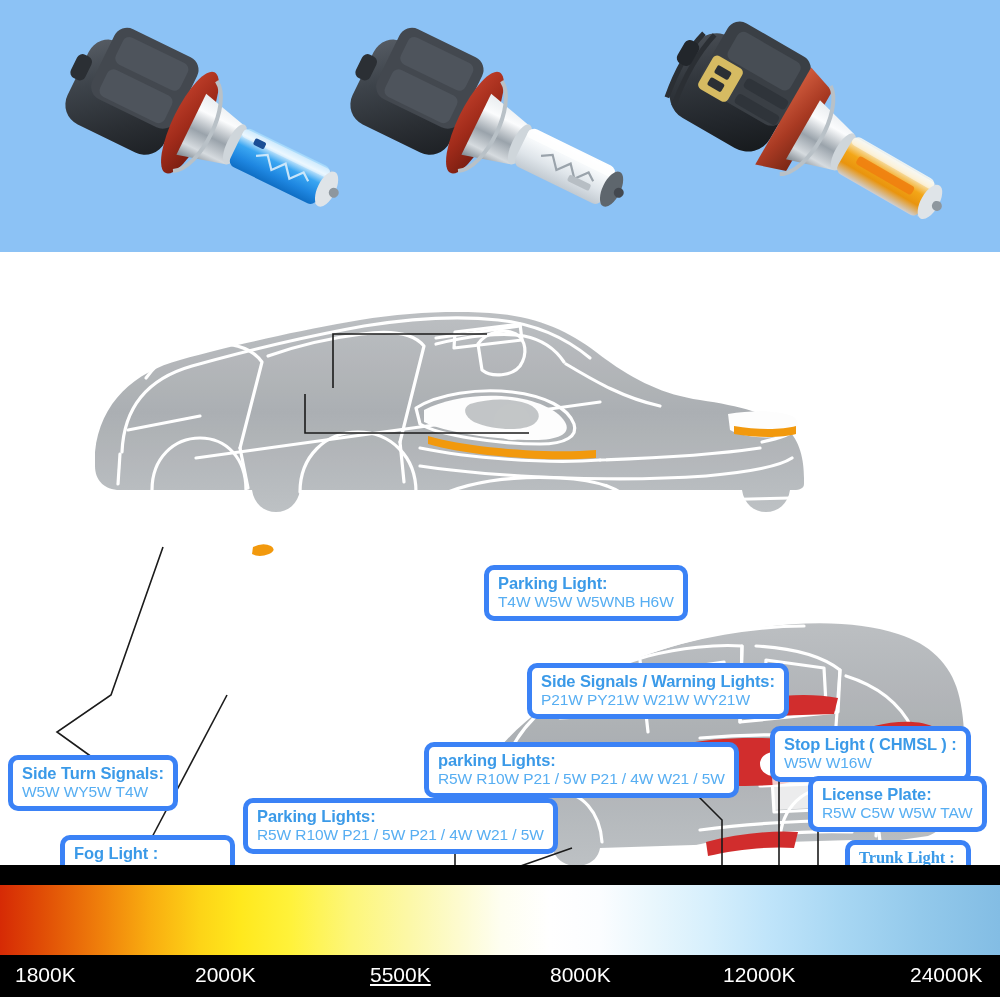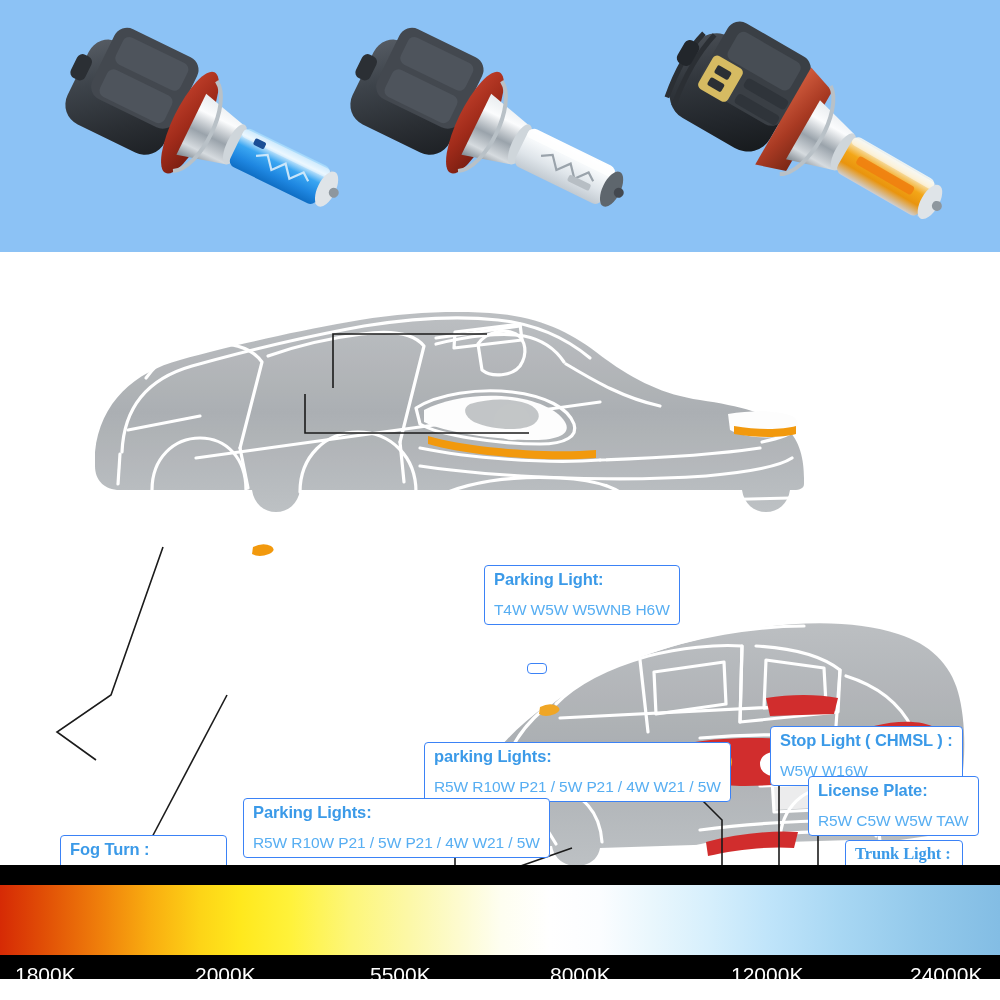--- a/index.html
+++ b/index.html
@@ -47,57 +47,57 @@
     position: absolute;
     left: 0; top: 0;
     width: 1000px; height: 613px;
   }
 
   
   .callout {
     position: absolute;
     box-sizing: border-box;
     background: #ffffff;
-    border: 1px solid #3b82f6;
-    border-radius: 4px;
+    border: 5px solid #3b82f6;
+    border-radius: 10px;
     padding: 4px 9px 5px 9px;
     line-height: 1.12;
     white-space: nowrap;
     z-index: 20;
   }
   .callout .ttl {
     display: block;
     font-size: 16.5px;
     font-weight: bold;
     color: #3b9ae8;
     letter-spacing: -0.1px;
   }
   .callout .sub {
     display: block;
     font-size: 15.5px;
     font-weight: normal;
     color: #57aef2;
     letter-spacing: -0.1px;
-    margin-top: 13px;
+    margin-top: 1px;
   }
 
   
   svg.leaders {
     position: absolute;
     left: 0; top: 0;
     width: 1000px; height: 613px;
     z-index: 10;
     pointer-events: none;
   }
 
   
   #ktscale {
     position: absolute;
     left: 0; top: 865px;
-    width: 1000px; height: 114px;
+    width: 1000px; height: 132px;
     background: #000000;
     overflow: hidden;
   }
   #ktbar {
     position: absolute;
     left: 0; top: 20px;
     width: 1000px; height: 70px;
     background: linear-gradient(to right,
       #d62a05 0%,
       #e04b06 4%,
@@ -477,25 +477,31 @@
         <path d="M826 787 L826 695 L776 695 L776 640"></path>
       </g>
     </svg>
 
     <div class="callout" style="left:484px; top:313px;">
       <span class="ttl">Parking Light:</span>
       <span class="sub">T4W W5W W5WNB H6W</span>
     </div>
 
     <div class="callout" style="left:527px; top:411px;">
-    </div>
-
+      <span class="ttl">Side Signals / Warning Lights:</span>
+      <span class="sub">P21W PY21W W21W WY21W</span>
+    </div>
+
+    <div class="callout" style="left:8px; top:503px;">
+      <span class="ttl">Side Turn Signals:</span>
+      <span class="sub">W5W WY5W T4W</span>
+    </div>
 
     <div class="callout" style="left:60px; top:583px;">
-      <span class="ttl">Fog Turn :</span>
+      <span class="ttl">Fog Light :</span>
       <span class="sub">H1 H3 H7 H8 H10 H1</span>
     </div>
 
     <div class="callout" style="left:424px; top:490px;">
       <span class="ttl">parking Lights:</span>
       <span class="sub">R5W R10W P21 / 5W P21 / 4W W21 / 5W</span>
     </div>
 
     <div class="callout" style="left:243px; top:546px;">
       <span class="ttl">Parking Lights:</span>
@@ -519,18 +525,18 @@
 
   </div>
 
   <div id="ktscale">
     <div id="ktbar"></div>
     <div id="ktticks">
       <span class="ktlabel" style="left:1.5%;">1800K</span>
       <span class="ktlabel" style="left:19.5%;">2000K</span>
       <span class="ktlabel" style="left:37%;text-decoration:underline;">5500K</span>
       <span class="ktlabel" style="left:55%;">8000K</span>
-      <span class="ktlabel" style="left:72.3%;margin-left:8px;">12000K</span>
+      <span class="ktlabel" style="left:72.3%;">12000K</span>
       <span class="ktlabel" style="left:91%;">24000K</span>
     </div>
   </div>
 
 </div>
 
 </body></html>

